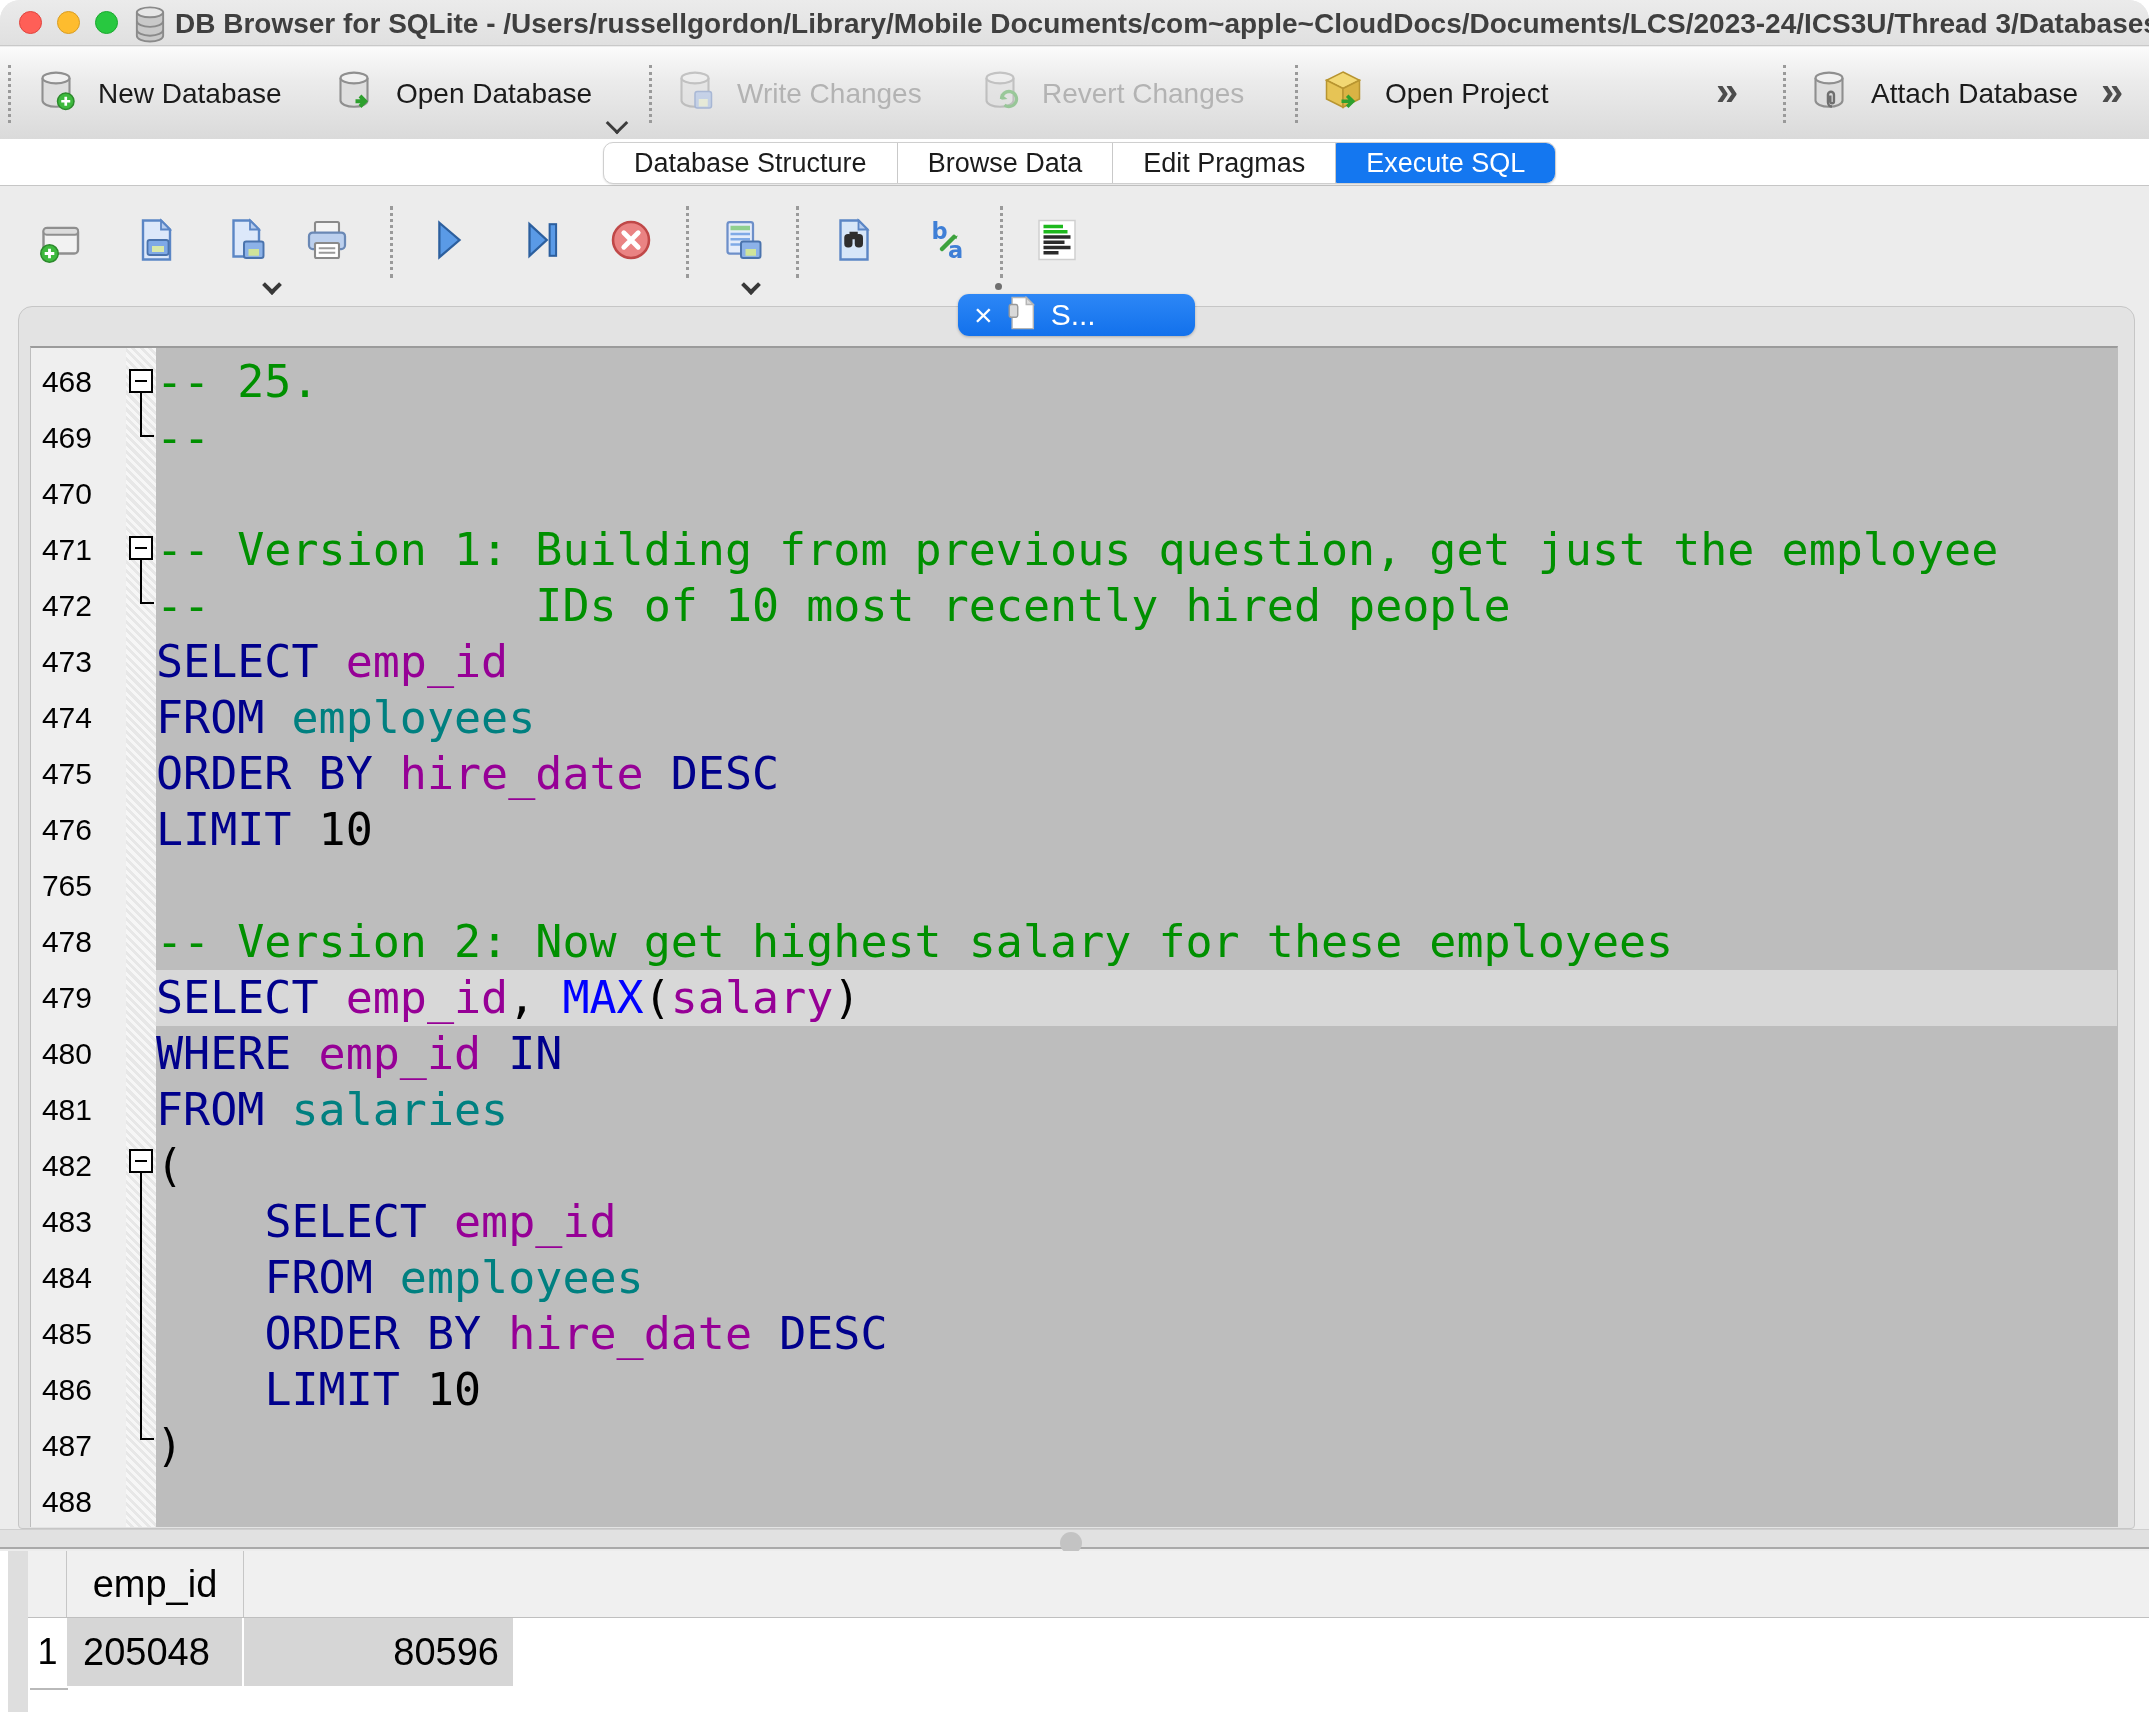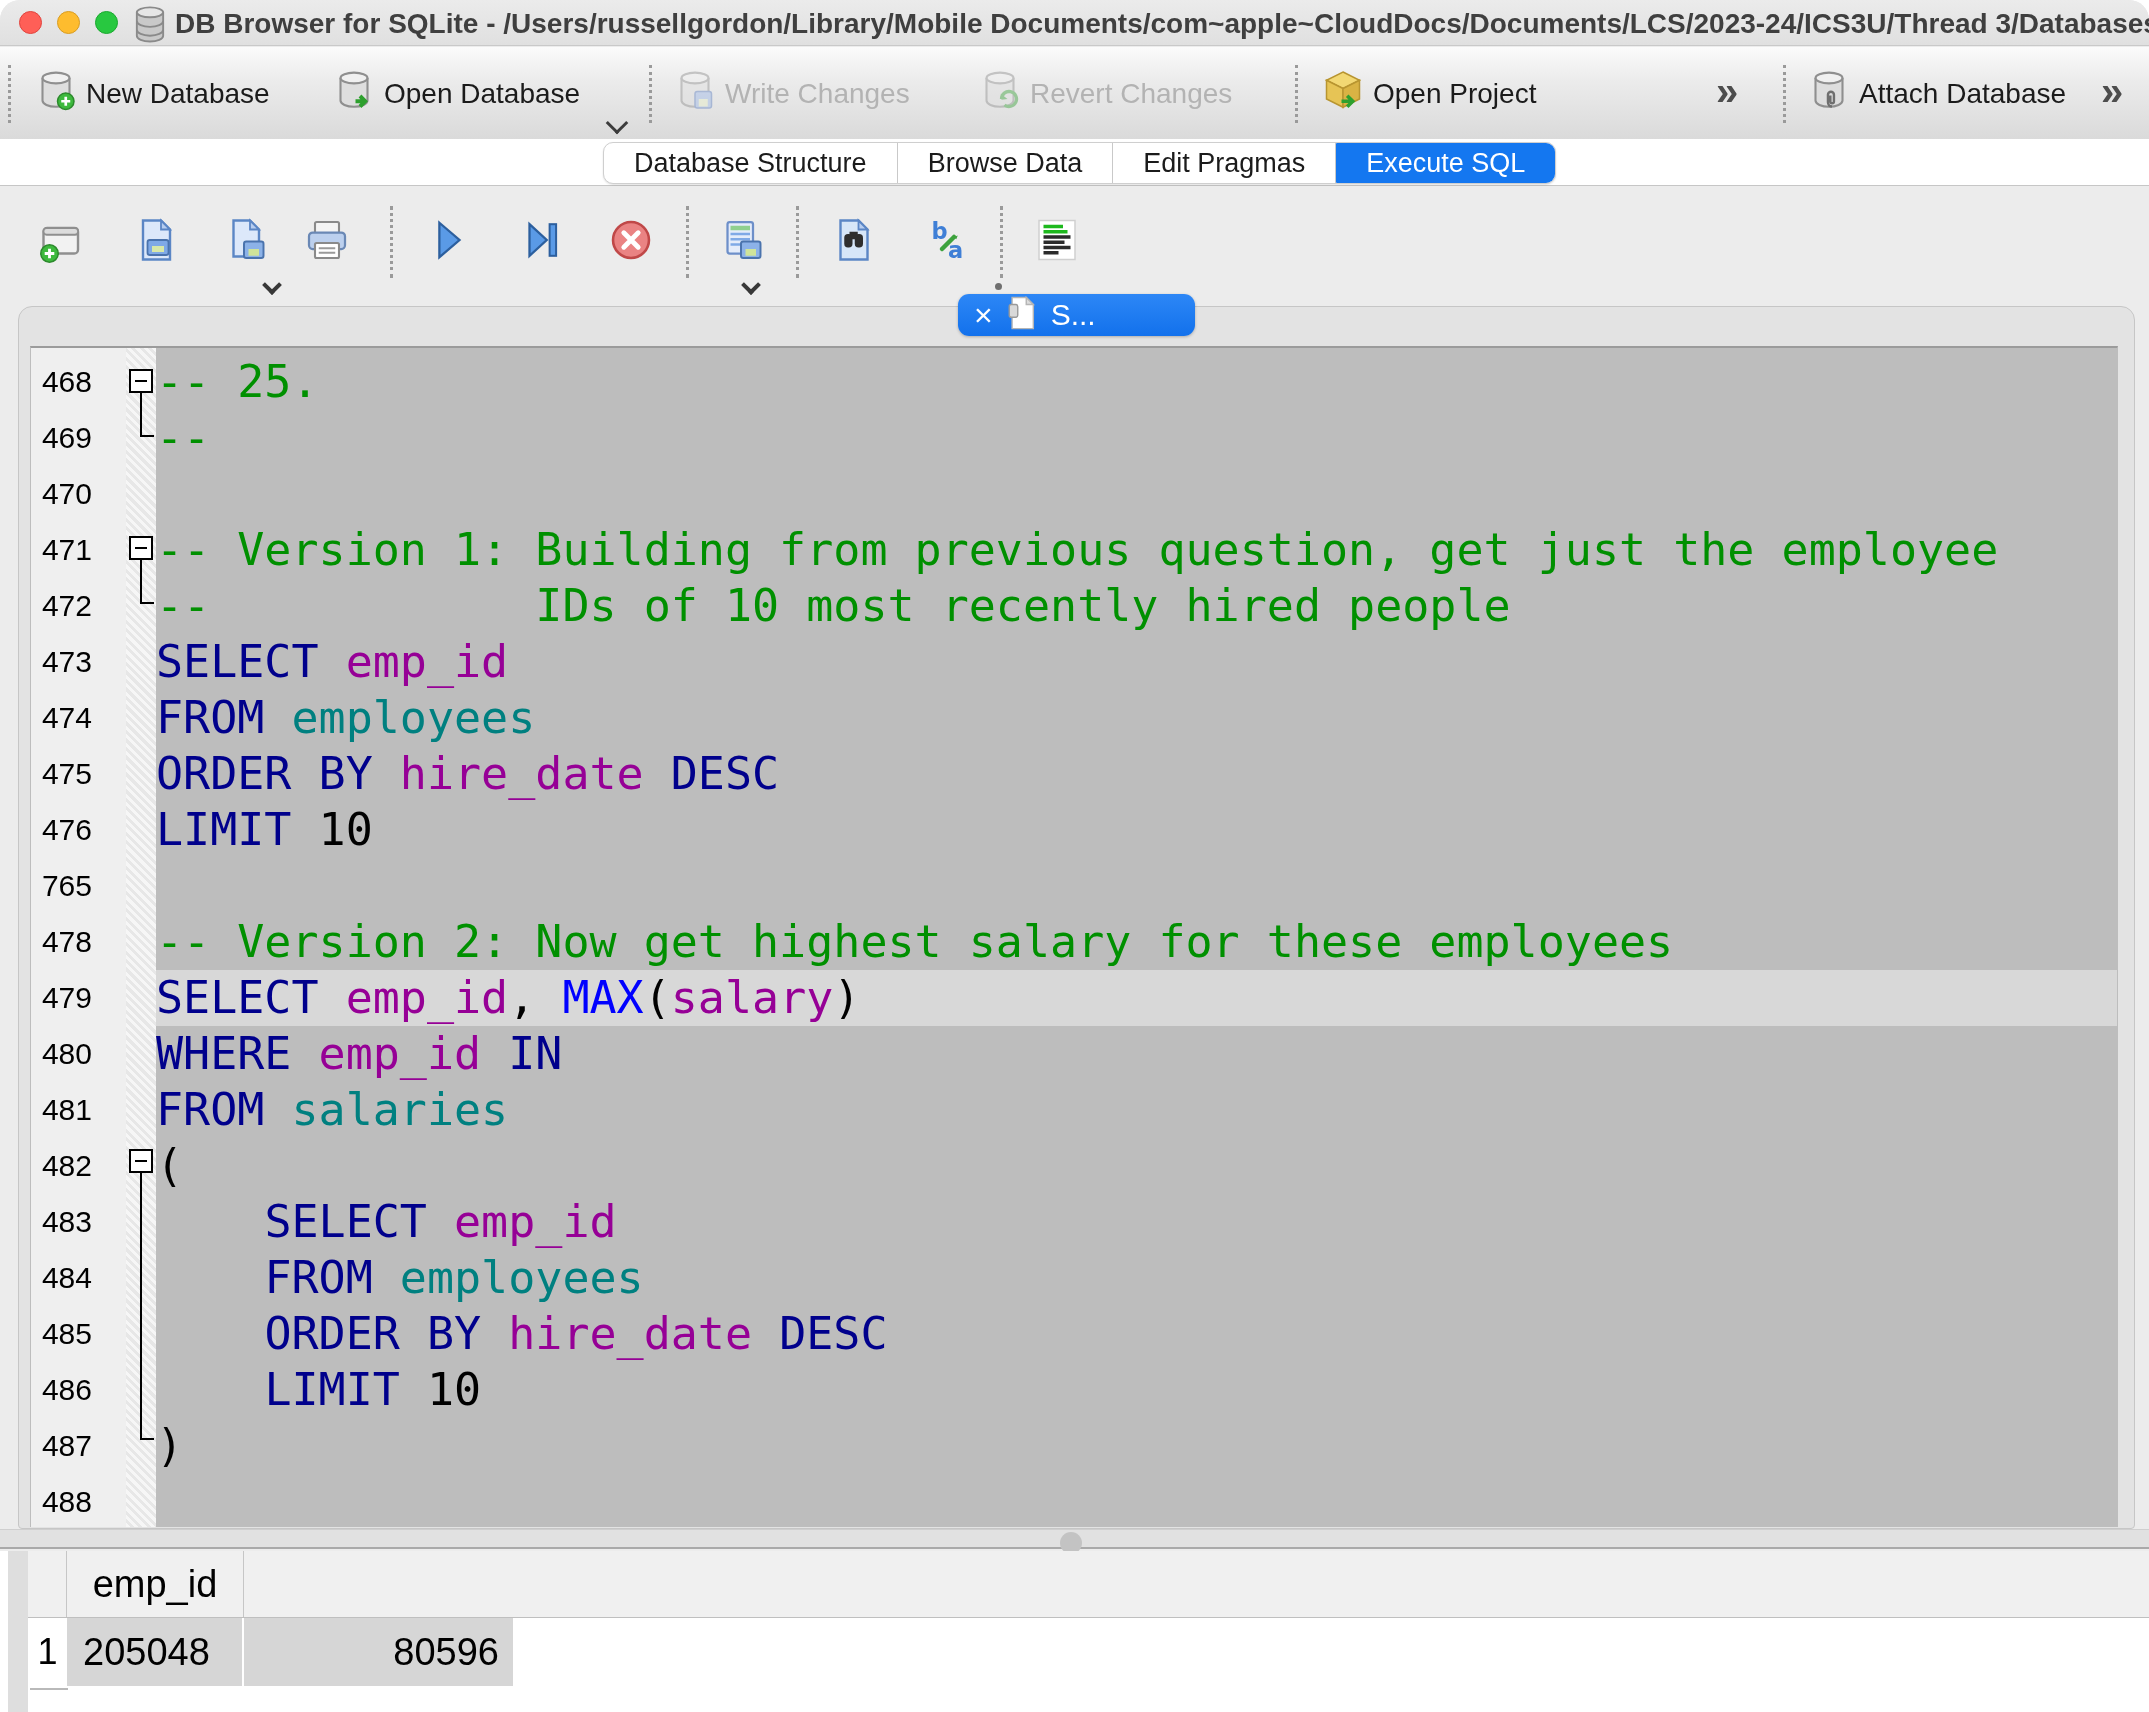--- a/index.html
+++ b/index.html
@@ -10,21 +10,21 @@
   .titlebar { position:absolute; left:0; top:0; width:2149px; height:46px; background:linear-gradient(#ebebeb,#e0e0e0); border-bottom:1px solid #c9c9c9; }
   .tl { position:absolute; top:11px; width:23px; height:23px; border-radius:50%; }
   .tl.red    { left:19px;  background:#ff5f57; border:1px solid #e0443e; }
   .tl.yellow { left:57px;  background:#febc2e; border:1px solid #d89c22; }
   .tl.green  { left:95px;  background:#28c840; border:1px solid #1ba82f; }
   .title-dbicon { position:absolute; left:132px; top:5px; }
   .title-text { position:absolute; left:175px; top:8px; font-size:28px; font-weight:bold; color:#3f3f3f; white-space:nowrap; }
 
   
   .toolbar { position:absolute; left:0; top:47px; width:2149px; height:93px; background:linear-gradient(180deg,#fbfbfb 0%,#ececec 35%,#dadada 100%); border-bottom:1px solid #bdbdbd; }
-  .tb-item { position:absolute; top:0; height:93px; display:flex; align-items:center; gap:10px; font-size:28px; color:#1b1b1b; white-space:nowrap; }
+  .tb-item { position:absolute; top:0; height:93px; display:flex; align-items:center; gap:22px; font-size:28px; color:#1b1b1b; white-space:nowrap; }
   .tb-item.disabled { color:#b3b3b3; }
   .tb-item.disabled svg { opacity:.45; }
   .dotsep { position:absolute; top:18px; height:58px; width:0; border-left:3px dotted #9a9a9a; }
   .overflow { position:absolute; top:22px; font-size:40px; font-weight:bold; color:#4d4d4d; }
   .chev-down { position:absolute; width:16px; height:16px; border-right:3px solid #3c3c3c; border-bottom:3px solid #3c3c3c; transform:rotate(45deg); }
 
   
   .tabrow { position:absolute; left:0; top:139px; width:2149px; height:47px; background:#ffffff; border-bottom:1px solid #c6c6c6; }
   .segctrl { position:absolute; left:603px; top:3px; height:42px; display:flex; background:#ffffff; border:1px solid #cfcfcf; border-radius:10px; overflow:hidden; box-shadow:0 1px 2px rgba(0,0,0,.12); }
   .seg { display:flex; align-items:center; justify-content:center; padding:0 30px; font-size:27px; color:#1b1b1b; border-right:1px solid #c9c9c9; cursor:default; }

